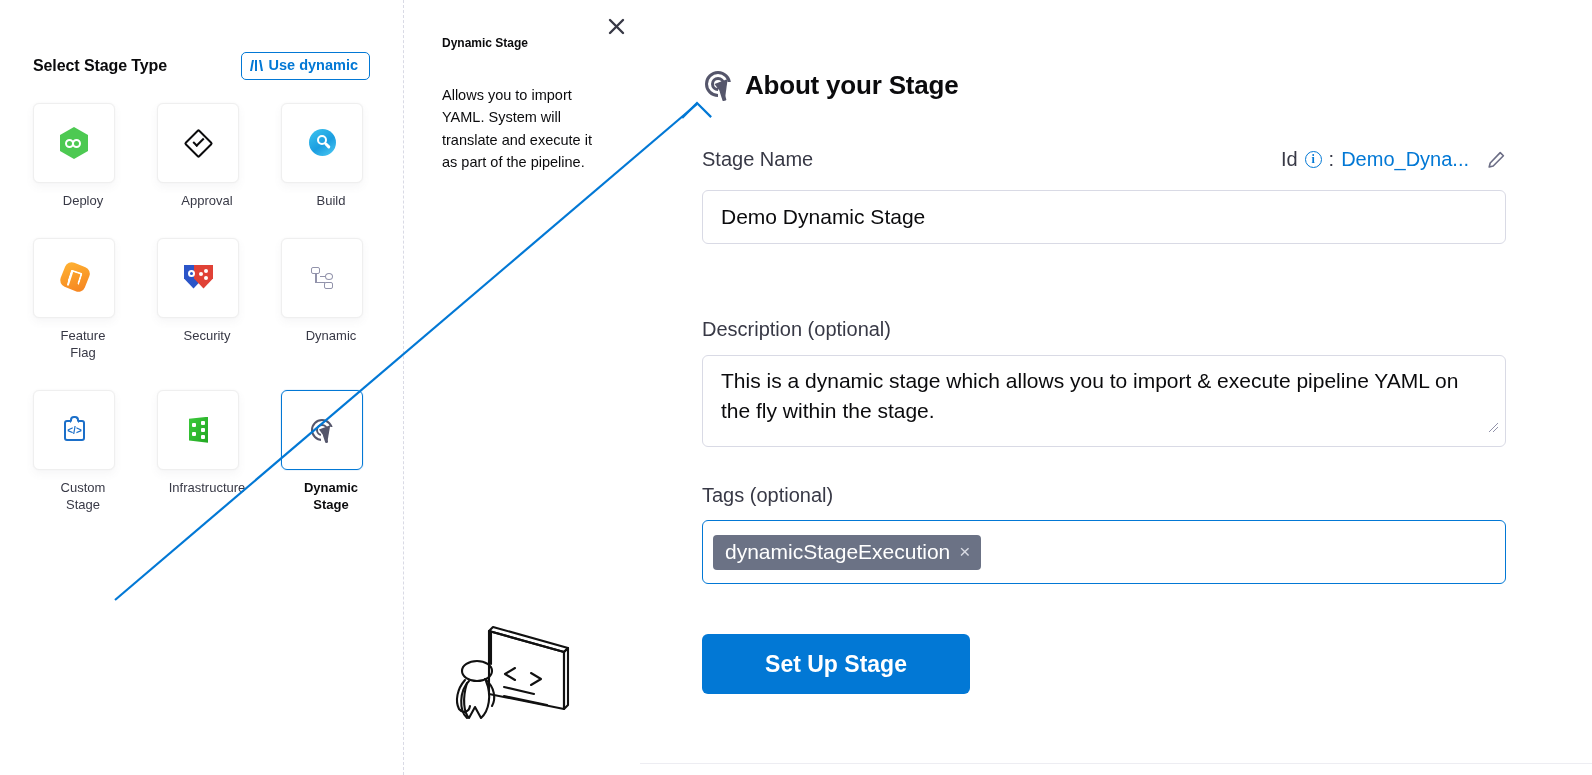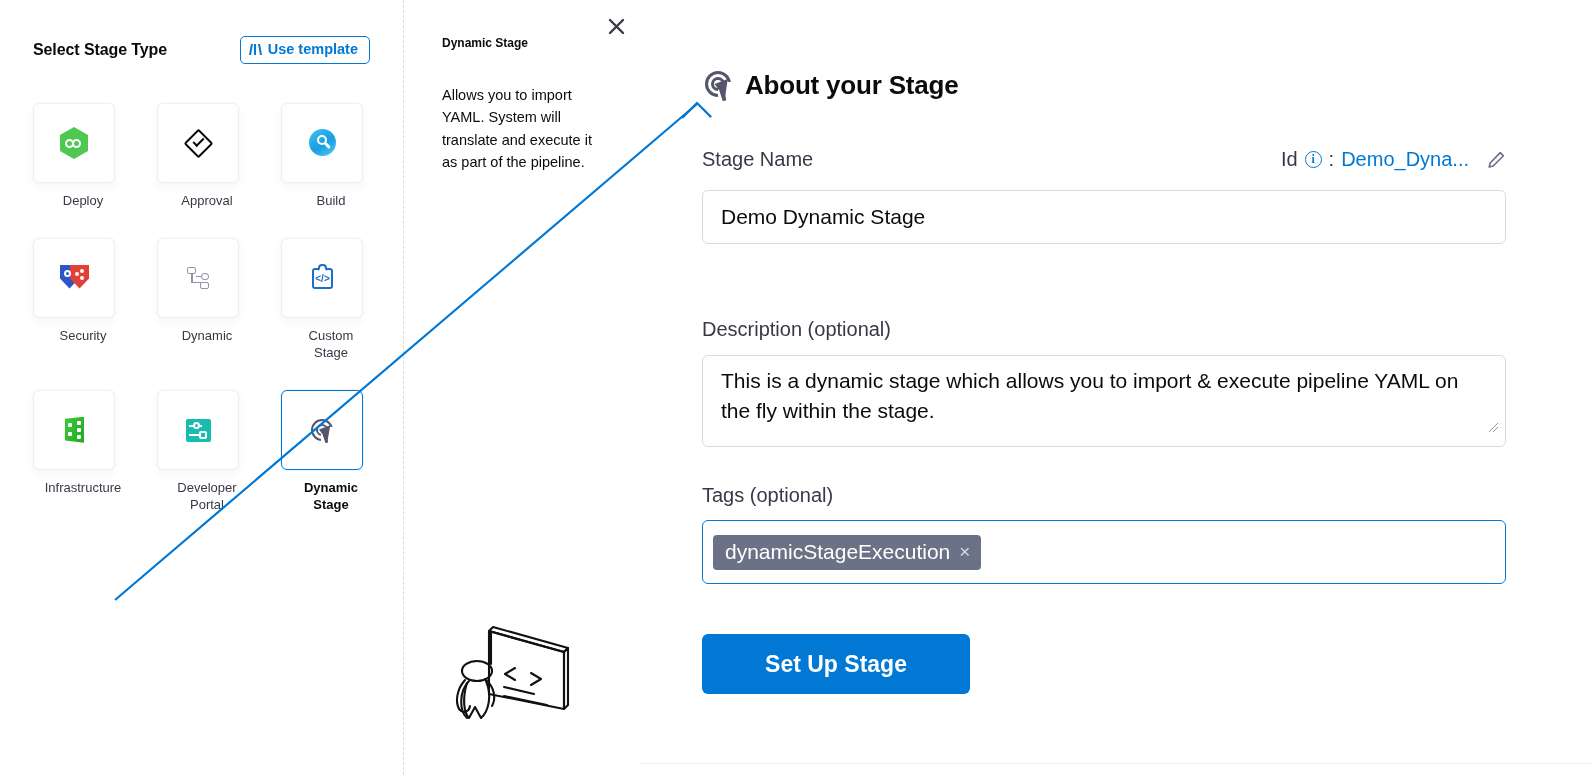--- a/index.html
+++ b/index.html
@@ -10,21 +10,21 @@
     overflow: hidden;
   }
   .screen { position: relative; width: 1592px; height: 775px; background: #fff; }
 
   
   .left-panel {
     position: absolute; left: 0; top: 0; width: 403px; height: 775px;
     background: #fff;
   }
   .left-header {
-    position: absolute; left: 33px; top: 36px; width: 337px; height: 28px;
+    position: absolute; left: 33px; top: 52px; width: 337px; height: 28px;
     display: flex; align-items: center; justify-content: space-between;
   }
   .panel-title {
     font-size: 16px; font-weight: bold; color: #0b0b0d; letter-spacing: -0.1px;
   }
   .use-template-btn {
     display: inline-flex; align-items: center; gap: 5px;
     border: 1px solid #0278d5; border-radius: 5px;
     background: #fff; color: #0278d5;
     font-size: 14.5px; font-weight: bold;
@@ -361,21 +361,21 @@
   <div class="left-panel">
 
     <div class="left-header">
       <div class="panel-title">Select Stage Type</div>
       <button class="use-template-btn">
         <span class="tmpl-icon">
             <i></i>
             <i></i>
             <i></i>
           </span>
-        <span>Use template</span>
+        <span>Use dynamic</span>
       </button>
     </div>
 
     <div class="stage-grid">
 
       <div class="stage-cell">
         <div class="stage-card">
           <div class="icon-box ico-deploy">
             <div class="hex"></div>
               <div class="l1"></div>
@@ -399,20 +399,30 @@
         <div class="stage-card">
           <div class="icon-box ico-build">
             <div class="circ"></div>
               <div class="lens"></div>
               <div class="hdl"></div>
           </div>
         </div>
         <div class="stage-label">Build</div>
       </div>
 
+      <div class="stage-cell" style="margin-top:28px">
+        <div class="stage-card">
+          <div class="icon-box ico-flag">
+            <div class="bg"></div>
+              <div class="pole"></div>
+              <div class="fg"></div>
+          </div>
+        </div>
+        <div class="stage-label">Feature<br>Flag</div>
+      </div>
 
       <div class="stage-cell" style="margin-top:28px">
         <div class="stage-card">
           <div class="icon-box ico-sec">
             <div class="shb"></div>
               <div class="shr"></div>
             <div class="mg"></div>
               <div class="nd1"></div>
               <div class="nd2"></div>
               <div class="nd3"></div>
@@ -453,32 +463,20 @@
             <div class="d d1"></div>
               <div class="d d2"></div>
               <div class="d d3"></div>
             <div class="d d4"></div>
               <div class="d d5"></div>
           </div>
         </div>
         <div class="stage-label">Infrastructure</div>
       </div>
 
-      <div class="stage-cell" style="margin-top:28px">
-        <div class="stage-card">
-          <div class="icon-box ico-dev">
-            <div class="bg"></div>
-              <div class="ln l1"></div>
-              <div class="ln l2"></div>
-            <div class="o1"></div>
-              <div class="o2"></div>
-          </div>
-        </div>
-        <div class="stage-label">Developer<br>Portal</div>
-      </div>
 
       <div class="stage-cell selected-label" style="margin-top:28px">
         <div class="stage-card selected">
           <div class="icon-box ico-dyn">
             <div class="ring"></div>
               <div class="ring2"></div>
             <div class="cut"></div>
               <div class="cur"></div>
               <div class="cur2"></div>
           </div>

